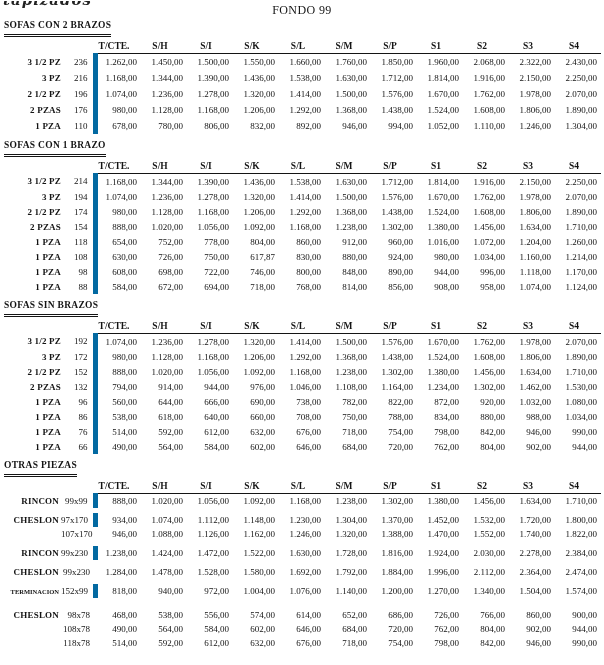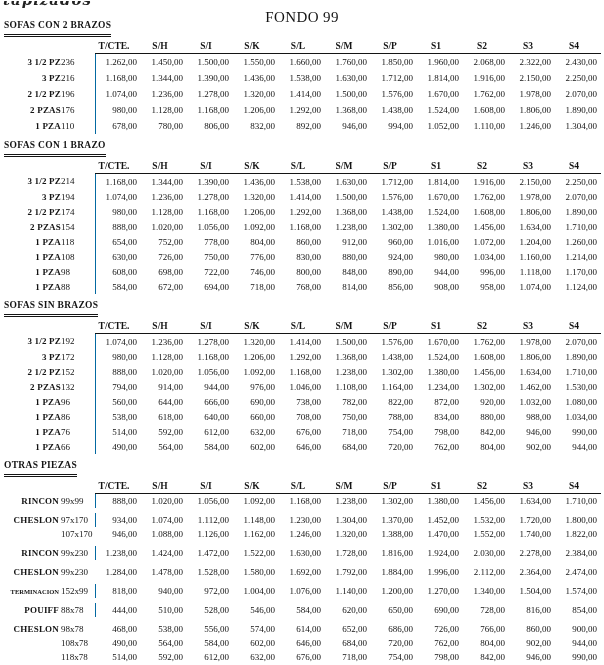--- a/index.html
+++ b/index.html
@@ -22,23 +22,23 @@
     display:block;
     font-family:"DejaVu Serif", serif;
     font-style:italic; font-weight:bold;
     font-size:15px; line-height:15px;
     letter-spacing:1px;
     margin-top:-8px;
     color:#222;
   }
   .doc-title {
     text-align:center;
-    font-size:15px;
+    font-size:12px;
     letter-spacing:0.4px;
-    padding-top:8px;
+    padding-top:2px;
   }
   .section { margin-left:3px; }
   .section-title {
     display:inline-block;
     font-size:9.5px;
     font-weight:bold;
     letter-spacing:0.3px;
     border-bottom:3px double #141414;
     padding-bottom:4px;
     margin:3px 0 1px 1px;
@@ -65,23 +65,23 @@
   tbody td {
     font-size:9px;
     height:15px;
     white-space:nowrap;
     vertical-align:middle;
     padding:0;
   }
   .sec-0 tbody td { height:16px; }
   .sec-3 tbody td { height:14px; }
   td.label-cell { font-weight:bold; text-align:right; padding-left:2px; letter-spacing:0.2px; }
-  td.size-cell  { padding-right:5px; }
+  td.size-cell  { text-align:right; padding-right:5px; }
   td.price-cell { text-align:right; padding-right:4px; }
-  td.divider    { border-left:1px solid #0369a1; }
+  td.divider    { border-left:5px solid #0369a1; }
   .sec-3 td.label-cell { text-align:right; padding-right:2px; }
   td.label-cell.small { font-size:6.5px; letter-spacing:0; }
   tr.spacer td { height:5px !important; border:none; }
 </style>
 </head>
 <body>
 
 <div class="page">
   <div class="topbar">
     <div class="logo">
@@ -307,21 +307,21 @@
               <td class="price-cell">1.072,00</td>
               <td class="price-cell">1.204,00</td>
               <td class="price-cell">1.260,00</td>
             </tr>
             <tr class="data-row">
               <td class="label-cell">1 PZA</td>
               <td class="size-cell">108</td>
               <td class="price-cell divider">630,00</td>
               <td class="price-cell">726,00</td>
               <td class="price-cell">750,00</td>
-              <td class="price-cell">776,00</td>
+              <td class="price-cell">617,87</td>
               <td class="price-cell">830,00</td>
               <td class="price-cell">880,00</td>
               <td class="price-cell">924,00</td>
               <td class="price-cell">980,00</td>
               <td class="price-cell">1.034,00</td>
               <td class="price-cell">1.160,00</td>
               <td class="price-cell">1.214,00</td>
             </tr>
             <tr class="data-row">
               <td class="label-cell">1 PZA</td>
@@ -641,35 +641,20 @@
               <td class="price-cell">1.140,00</td>
               <td class="price-cell">1.200,00</td>
               <td class="price-cell">1.270,00</td>
               <td class="price-cell">1.340,00</td>
               <td class="price-cell">1.504,00</td>
               <td class="price-cell">1.574,00</td>
             </tr>
             <tr class="spacer">
               <td colspan="13"></td>
             </tr>
-            <tr class="data-row">
-              <td class="label-cell">POUIFF</td>
-              <td class="size-cell">88x78</td>
-              <td class="price-cell divider">444,00</td>
-              <td class="price-cell">510,00</td>
-              <td class="price-cell">528,00</td>
-              <td class="price-cell">546,00</td>
-              <td class="price-cell">584,00</td>
-              <td class="price-cell">620,00</td>
-              <td class="price-cell">650,00</td>
-              <td class="price-cell">690,00</td>
-              <td class="price-cell">728,00</td>
-              <td class="price-cell">816,00</td>
-              <td class="price-cell">854,00</td>
-            </tr>
             <tr class="spacer">
               <td colspan="13"></td>
             </tr>
             <tr class="data-row">
               <td class="label-cell">CHESLON</td>
               <td class="size-cell">98x78</td>
               <td class="price-cell">468,00</td>
               <td class="price-cell">538,00</td>
               <td class="price-cell">556,00</td>
               <td class="price-cell">574,00</td>

